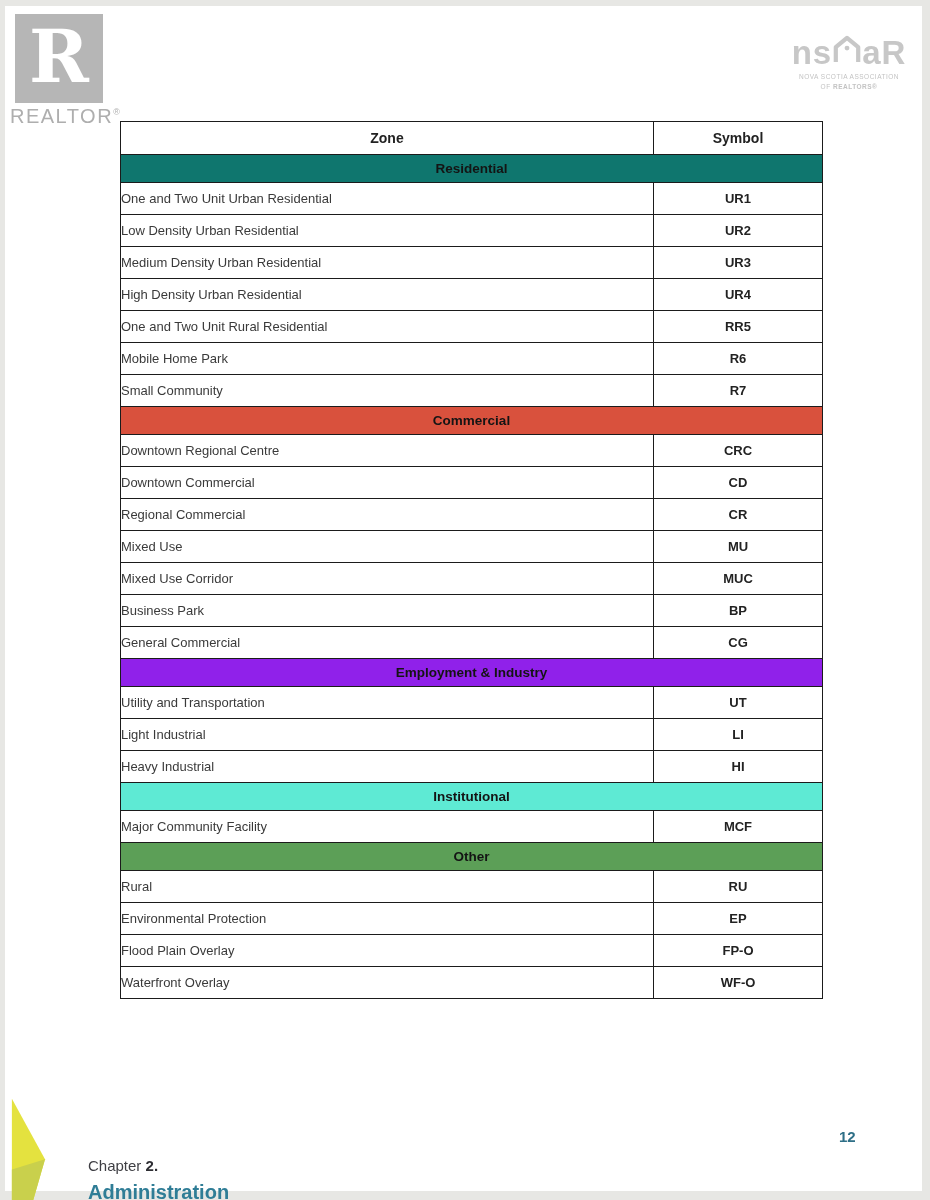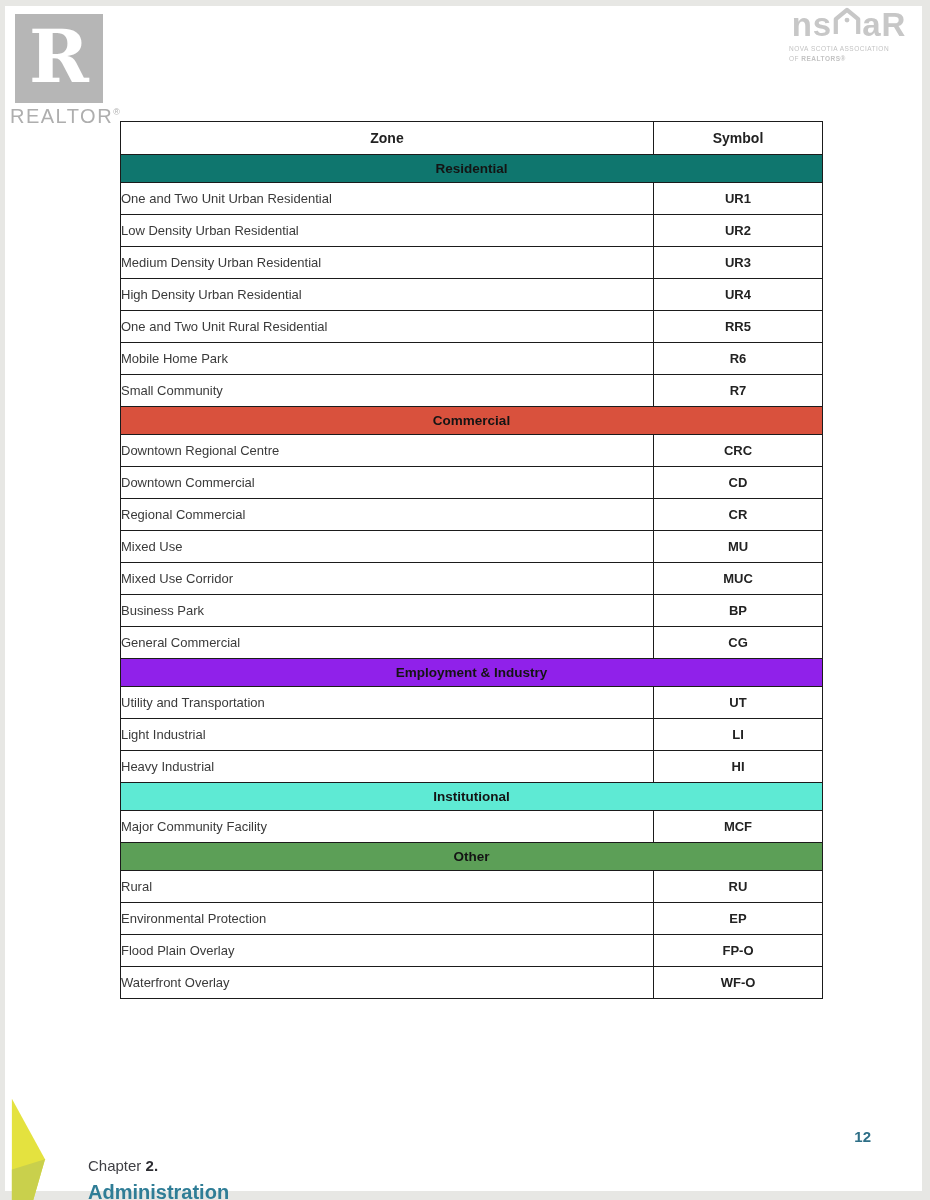--- a/index.html
+++ b/index.html
@@ -23,21 +23,21 @@
     color:#ffffff;font-family:"DejaVu Serif","Liberation Serif",serif;
     font-weight:bold;font-size:72px;line-height:1;transform:translateY(-2px);
   }
   .r-label{
     margin-top:2px;color:#aeaeae;font-size:20px;letter-spacing:1.5px;
     font-family:"Liberation Sans",sans-serif;white-space:nowrap;
   }
   .r-label sup{font-size:9px;}
 
   
-  .nsar-logo{position:absolute;right:13px;top:1px;width:120px;text-align:left;color:#c7c7c7;}
+  .nsar-logo{position:absolute;right:13px;top:29px;width:120px;text-align:center;color:#c7c7c7;}
   .nsar-wordmark{
     display:flex;align-items:flex-end;justify-content:center;
     font-size:33px;font-weight:bold;line-height:1;letter-spacing:1px;color:#c7c7c7;
   }
   .nsar-house{margin:0 1px 1px 1px;}
   .nsar-tagline{margin-top:3px;font-size:6.5px;letter-spacing:.5px;color:#c3c3c3;line-height:1.5;}
   .nsar-tagline .bold{font-weight:bold;}
 
   
   .zone-table{
@@ -64,21 +64,21 @@
   }
   .footer-arrow .dark{
     position:absolute;inset:0;background:#c9d04c;
     clip-path:polygon(15% 70%,87% 61%,61% 98%,15% 98%);
   }
   .chapter-block{position:absolute;left:83px;top:1148px;line-height:1.55;}
   .chapter-line{font-size:15px;color:#3f3f44;}
   .chapter-line .num{font-weight:bold;color:#2e2e33;}
   .chapter-title{font-size:20px;font-weight:bold;color:#2f7d96;}
   .page-number{
-    position:absolute;left:834px;top:1122px;width:32px;text-align:right;
+    position:absolute;left:834px;top:1122px;width:32px;text-align:left;
     font-size:15px;font-weight:bold;color:#2e6f87;
   }
 </style>
 </head>
 <body>
 
 <div class="page">
 
   <div class="realtor-logo">
     <div class="r-box">

